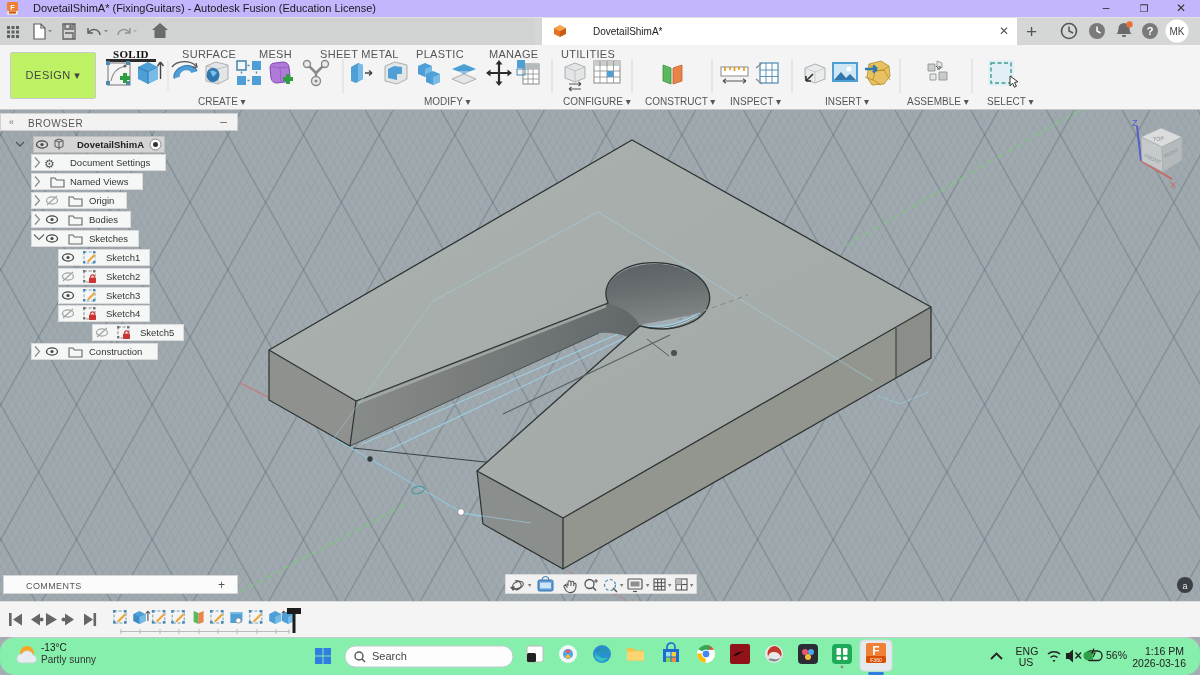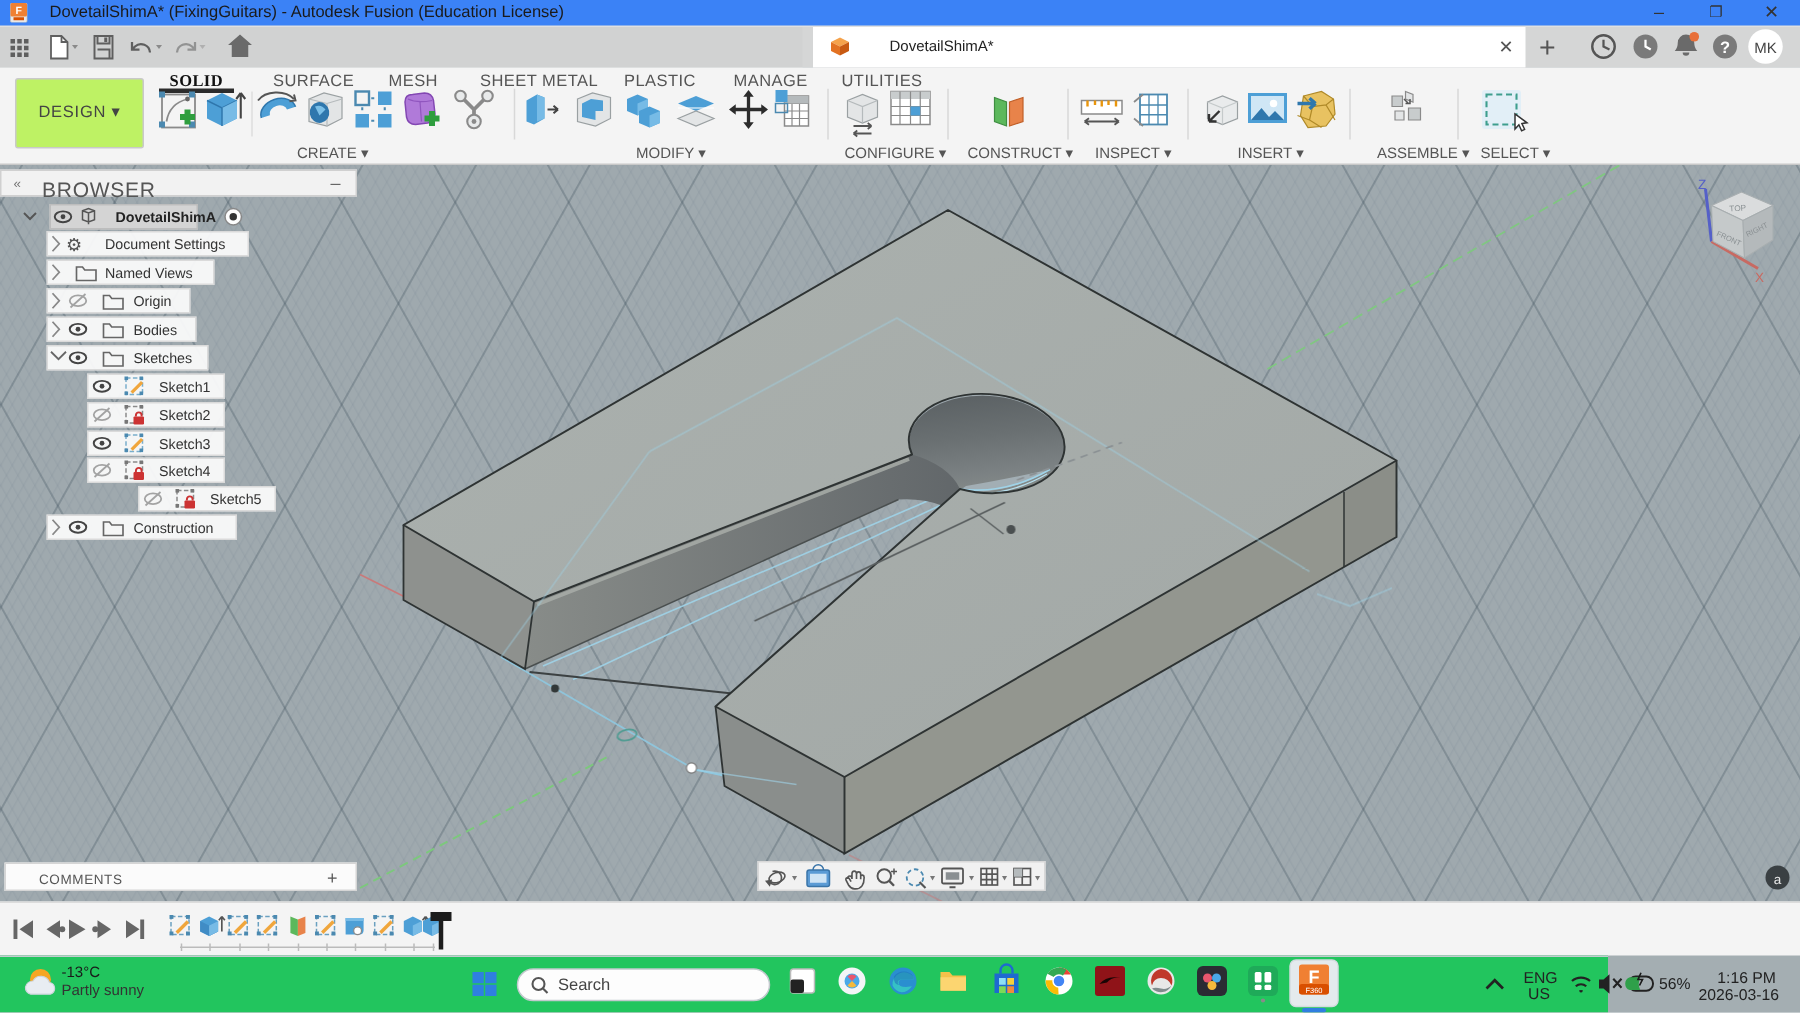--- a/index.html
+++ b/index.html
@@ -1,19 +1,19 @@
 <!DOCTYPE html>
 <html><head>
 <meta charset="utf-8">
 <style>
 * { margin:0; padding:0; box-sizing:border-box; }
 html,body { width:1200px; height:675px; overflow:hidden; font-family:"Liberation Sans",sans-serif; }
 #app { position:relative; width:1200px; height:675px; background:#a4aeb2; }
 
-.titlebar { position:absolute; left:0; top:0; width:1200px; height:18px; background:#3b82f6; border-bottom:1px solid #e0e0e0; }
+.titlebar { position:absolute; left:0; top:0; width:1200px; height:18px; background:#c4b5fd; border-bottom:1px solid #e0e0e0; }
 .titlebar .ticon { position:absolute; left:6px; top:2px; width:13px; height:13px; }
 .titlebar .ttext { position:absolute; left:33px; top:2px; font-size:11px; color:#1a1a1a; }
 .winbtn { position:absolute; top:0; width:14px; height:17px; color:#333; font-size:12px; text-align:center; line-height:17px; }
 
 .tabstrip { position:absolute; left:0; top:18px; width:1200px; height:27px; background:#d5d6d6; }
 .qat { position:absolute; top:18px; left:0; width:535px; height:27px; background:#d1d2d2; }
 .tab { position:absolute; left:542px; top:18px; width:475px; height:27px; background:#ffffff; }
 .tab .cube { position:absolute; left:11px; top:6px; }
 .tab .tname { position:absolute; left:27px; top:8px; font-size:10px; color:#222;padding-left:24px; }
 .tab .tclose { position:absolute; right:8px; top:6px; font-size:12px; color:#555; }
@@ -22,32 +22,32 @@
 .designbox { position:absolute; left:10px; top:7px; width:86px; height:47px; background:#bef264; border:1px solid #c9c9c9; border-radius:2px; font-size:11px; color:#444; text-align:center; line-height:45px; letter-spacing:0.5px; }
 .rtab { position:absolute; top:3px; font-size:11px; color:#555; letter-spacing:0.3px; }
 .rtab.active { color:#111; font-weight:bold; }
 .rtab-underline { position:absolute; left:106px; top:14px; width:50px; height:3px; background:#2c2c2c; }
 .rlabel { position:absolute; top:51px; font-size:10px; color:#555; }
 
 .viewport { position:absolute; left:0; top:110px; width:1200px; height:491px; overflow:hidden; }
 
 .bpanel { position:absolute; left:0; top:3px; width:238px; }
 .bheader { position:relative; width:238px; height:18px; background:#f2f2f2; border:1px solid #d0d0d0; }
-.bheader .btitle { position:absolute; left:27px; top:4px; font-size:14px; color:#555; letter-spacing:0.5px; }
+.bheader .btitle { position:absolute; left:27px; top:4px; font-size:10px; color:#555; letter-spacing:0.5px; }
 .brow { position:absolute; height:17px; background:rgba(252,252,252,0.93); border:1px solid rgba(200,200,200,0.6); font-size:10px; color:#333; white-space:nowrap; }
 
 .comments { position:absolute; left:3px; top:465px; width:235px; height:19px; background:#fbfbfb; border:1px solid #d5d5d5; }
 .comments .ctxt { position:absolute; left:22px; top:5px; font-size:9px; color:#555; letter-spacing:0.4px; }
 .comments .cplus { position:absolute; right:12px; top:2px; font-size:12px; color:#555; }
 
 .navbar { position:absolute; left:505px; top:464px; width:192px; height:20px; background:#f1f1f1; border:1px solid #d8d8d8; }
 
 .timeline { position:absolute; left:0; top:601px; width:1200px; height:36px; background:#f4f4f4; border-top:1px solid #dcdcdc; }
 
-.taskbar { position:absolute; left:0; top:637px; width:1072px; height:38px; background:#22c55e; border-top:1px solid #c3cbd0; }
+.taskbar { position:absolute; left:0; top:637px; width:1200px; height:38px; background:#86efac; border-top:1px solid #c3cbd0;border-radius:15px; }
 </style>
 </head>
 <body>
 <div id="app">
 
   <div class="viewport">
     <svg id="vpsvg" width="1200" height="491" viewBox="0 110 1200 491">
       <defs>
         <pattern id="gmin1" width="6.6" height="40" patternUnits="userSpaceOnUse" patternTransform="rotate(29.3)">
             <rect x="0" y="0" width="1" height="40" fill="rgba(110,126,136,0.13)"></rect>
@@ -150,21 +150,21 @@
       <circle cx="1185" cy="585" r="8" fill="#3a4043"></circle>
       <text x="1185" y="589" font-size="9" fill="#e8e8e8" text-anchor="middle">a</text>
     </svg>
     <div class="bpanel">
       <div class="bheader">
           <span style="position:absolute;left:8px;top:3px;font-size:9px;color:#777;">«</span>
           <span class="btitle">BROWSER</span>
           <span style="position:absolute;right:10px;top:1px;font-size:12px;color:#666;">–</span>
         </div>
 
-      <div class="brow" style="left:33px;top:23px;width:99px;background:#d4d4d4;border-color:#bdbdbd;">
+      <div class="brow" style="left:33px;top:23px;width:132px;background:#d4d4d4;border-color:#bdbdbd;">
         <svg width="112" height="15">
             <ellipse cx="8" cy="7.5" rx="5.5" ry="3.6" fill="none" stroke="#444" stroke-width="1.3"></ellipse>
             <circle cx="8" cy="7.5" r="1.6" fill="#444"></circle>
             <path d="M21,3.5 l4,-1.5 l4,1.5 l0,6 l-4,1.5 l-4,-1.5 Z M21,3.5 l4,1.5 l4,-1.5 M25,5 l0,7.5" fill="none" stroke="#555" stroke-width="1"></path>
             <text x="43" y="11" font-size="9.5" fill="#222" font-weight="bold">DovetailShimA</text>
           </svg>
       </div>
       <svg style="position:absolute;left:14px;top:26px;" width="12" height="10">
           <path d="M2,3 l4,4 l4,-4" stroke="#555" fill="none" stroke-width="1.3"></path>
         </svg>
@@ -631,21 +631,21 @@
           <rect x="3" y="3" width="20" height="20" fill="none" stroke="#3e9e8e" stroke-width="1.4" stroke-dasharray="4 2.5"></rect>
           <path d="M22,16 l0,10 l2.6,-2.8 l1.8,4 l2,-1 l-1.8,-3.8 l3.4,-0.6 Z" fill="#fff" stroke="#333" stroke-width="1"></path>
         </g>
     </svg>
     <div class="rlabel" style="left:198px;">CREATE ▾</div>
     <div class="rlabel" style="left:424px;">MODIFY ▾</div>
     <div class="rlabel" style="left:563px;">CONFIGURE ▾</div>
     <div class="rlabel" style="left:645px;">CONSTRUCT ▾</div>
     <div class="rlabel" style="left:730px;">INSPECT ▾</div>
     <div class="rlabel" style="left:825px;">INSERT ▾</div>
-    <div class="rlabel" style="left:907px;margin-left:11px;">ASSEMBLE ▾</div>
+    <div class="rlabel" style="left:907px;">ASSEMBLE ▾</div>
     <div class="rlabel" style="left:987px;">SELECT ▾</div>
   </div>
 
   <div class="timeline" id="timeline">
     <svg width="1200" height="36">
 
       <g fill="#666">
         <rect x="9" y="11" width="2.6" height="13"></rect>
           <path d="M22,11.5 l-9,6 l9,6 Z"></path>
         <path d="M40,11.5 l-9,6 l9,6 Z"></path>

